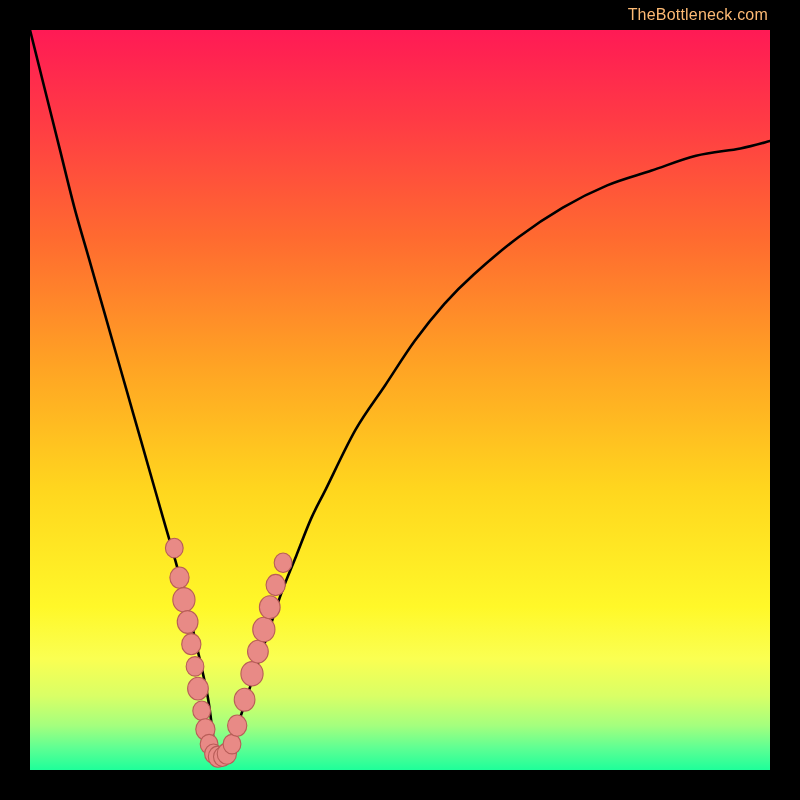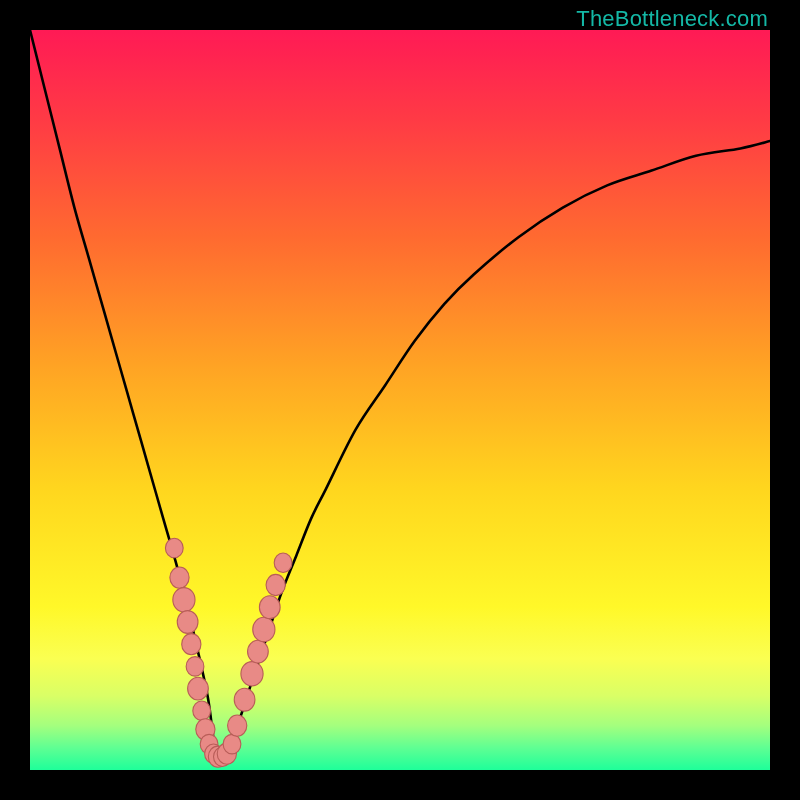--- a/index.html
+++ b/index.html
@@ -31,22 +31,22 @@
     position: absolute;
     left: 0;
     top: 0;
     width: 100%;
     height: 100%;
   }
   .watermark {
     position: absolute;
     top: 6px;
     right: 32px;
-    color: #14b8a6;
-    font-size: 22px;
+    color: #fdba74;
+    font-size: 16px;
     font-weight: 500;
     letter-spacing: 0.2px;
     z-index: 5;
     user-select: none;
   }
   svg.curve {
     position: absolute;
     left: 0;
     top: 0;
     width: 100%;

